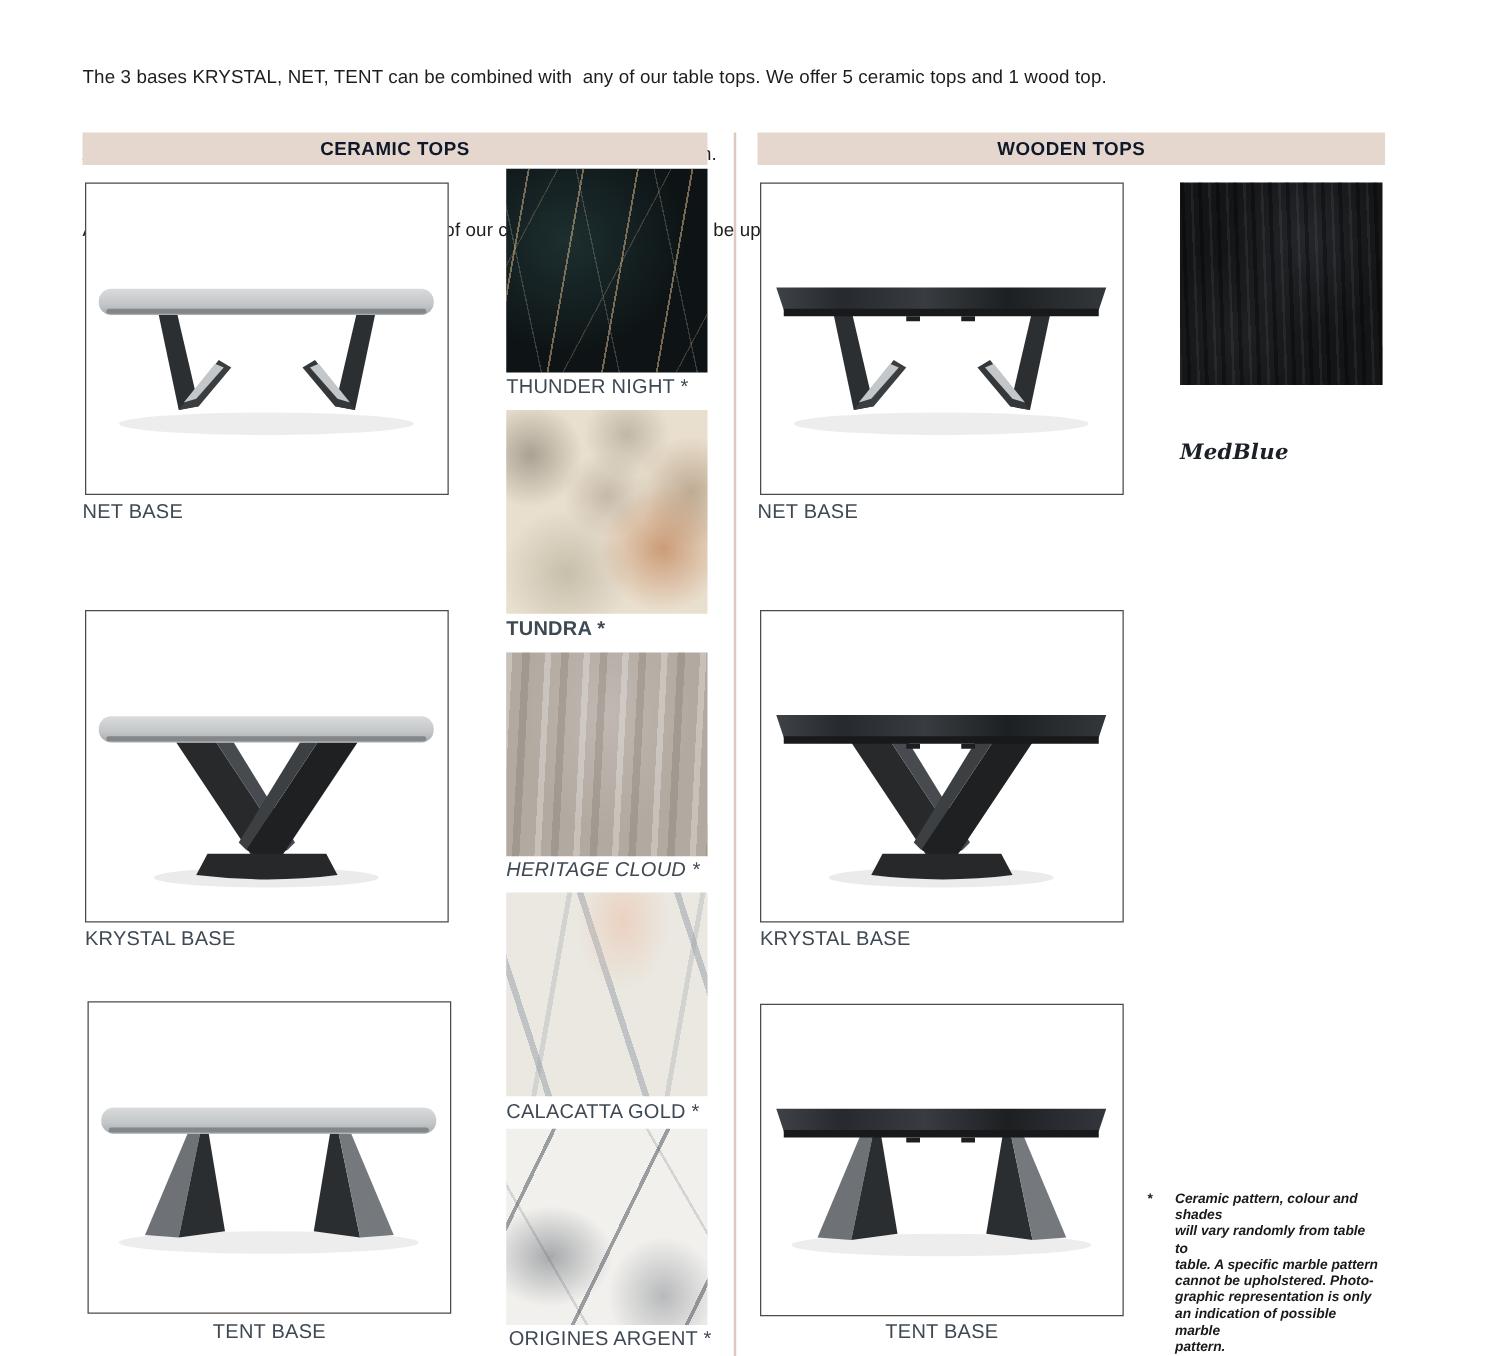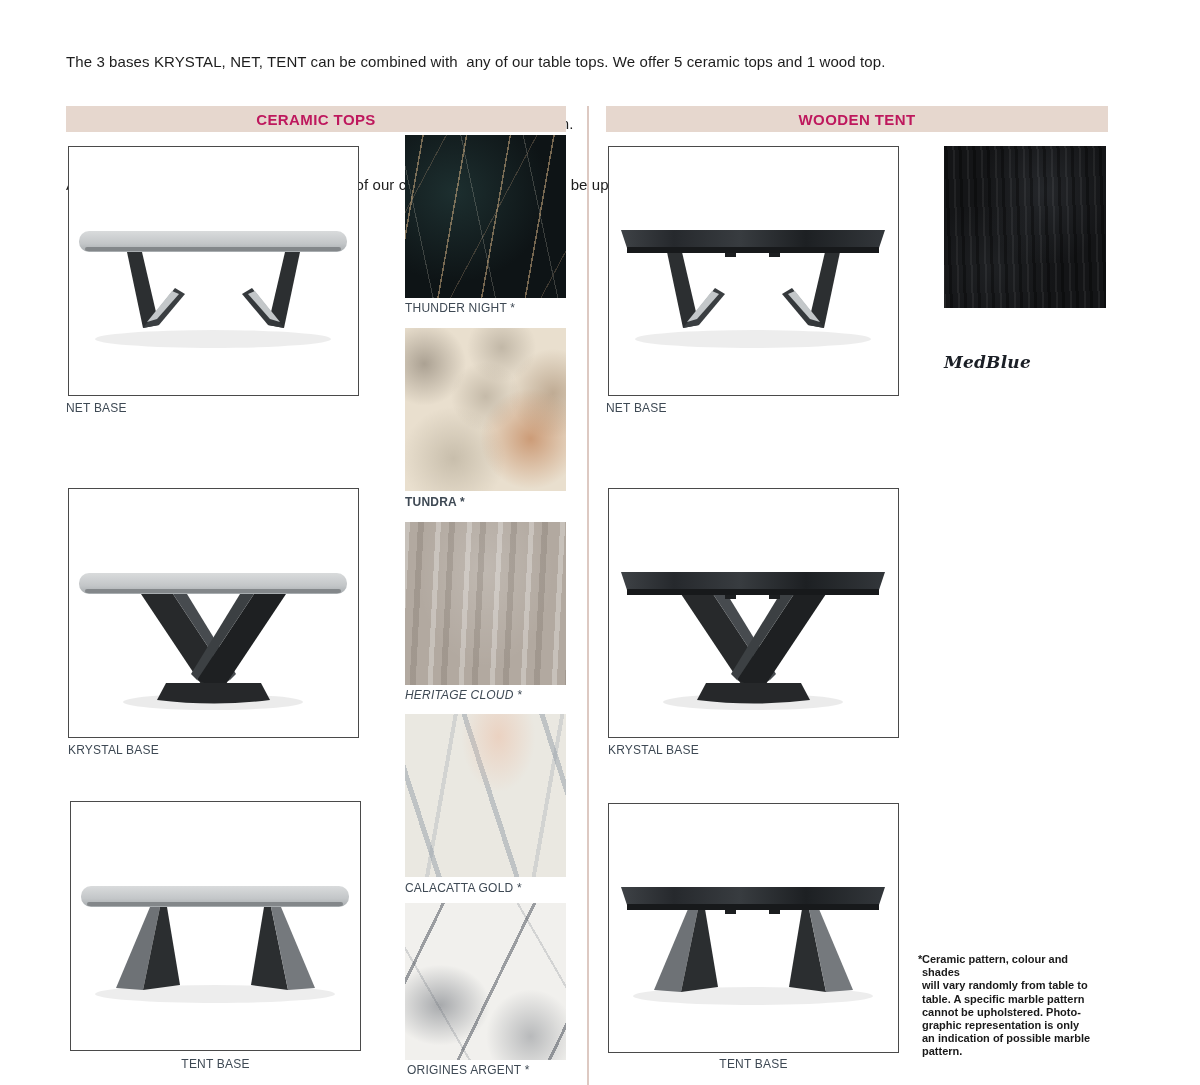--- a/index.html
+++ b/index.html
@@ -7,39 +7,39 @@
     font-family:"Liberation Sans", sans-serif; position:relative; overflow:hidden; }
 
   .abs { position:absolute; }
 
   
   .intro { left:66px; top:11px; width:1080px; font-size:15px; line-height:20.5px;
     color:#1d1d1d; letter-spacing:.1px; white-space:pre-wrap; }
 
   
   .hdr { height:26px; background:#e6d7ce; display:flex; align-items:center;
-    justify-content:center; font-size:15px; font-weight:bold; color:#be185d;
+    justify-content:center; font-size:15px; font-weight:bold; color:#0f172a;
     letter-spacing:.4px; }
   #hdr-ceramic { left:66px; top:106px; width:500px; }
   #hdr-wooden  { left:606px; top:106px; width:502px; }
 
   .vdivider { left:587px; top:106px; width:2px; height:979px; background:#ddc9c2; }
 
   
   .tbox { width:291px; height:250px; border:1px solid #4a4a4a; background:#fff; }
   #lb1 { left:68px;  top:146px; }
   #lb2 { left:68px;  top:488px; }
   #lb3 { left:70px;  top:801px; }
   #rb1 { left:608px; top:146px; }
   #rb2 { left:608px; top:488px; }
   #rb3 { left:608px; top:803px; }
   .tbox svg { display:block; width:289px; height:248px; }
 
   
-  .base-label, .swatch-label { font-size:12px; color:#3e4954; letter-spacing:.2px; }
+  .base-label, .swatch-label { font-size:16px; color:#3e4954; letter-spacing:.2px; }
   #lbl-l1 { left:66px;  top:401px; }
   #lbl-l2 { left:68px;  top:743px; }
   #lbl-l3 { left:70px;  top:1057px; width:291px; text-align:center; }
   #lbl-r1 { left:606px; top:401px; }
   #lbl-r2 { left:608px; top:743px; }
   #lbl-r3 { left:608px; top:1057px; width:291px; text-align:center; }
 
   
   .swatch { width:161px; height:163px; }
   #sw1 { left:405px; top:135px; }
@@ -92,21 +92,21 @@
         rgba(0,0,0,.35) 6px 9px, transparent 9px 14px),
       radial-gradient(ellipse at 62% 28%, rgba(62,66,72,.4), transparent 45%),
       radial-gradient(ellipse at 30% 75%, rgba(50,54,58,.35), transparent 40%); }
   #swlm { left:944px; top:312px; font-family:"DejaVu Serif", serif;
     font-style:italic; font-weight:bold; font-size:17px; color:#1b1f26; letter-spacing:.2px;margin-top:40px; }
 
   
   .footnote { left:918px; top:953px; width:186px; font-size:11px; font-weight:600;
     line-height:13.2px; color:#191919; }
   .footnote .fn-marker { position:absolute; left:0; top:0; }
-  .footnote .fn-lines { margin-left:4px; }
+  .footnote .fn-lines { margin-left:22px;font-style:italic; }
 </style>
 </head>
 <body>
 
 <svg width="0" height="0" style="position:absolute" aria-hidden="true">
   <defs>
     <linearGradient id="gc" x1="0" y1="0" x2="0" y2="1">
       <stop offset="0" stop-color="#d9dbdc"></stop>
       <stop offset=".6" stop-color="#c3c6c8"></stop>
       <stop offset="1" stop-color="#a6abae"></stop>
@@ -157,21 +157,21 @@
 <div class="abs intro">
   <div>The 3 bases KRYSTAL, NET, TENT can be combined with  any of our table tops. We offer 5 ceramic tops and 1 wood top.</div>
   <div>All finishes have been specially selected to match the  KRYSTAL collection.</div>
   <div>All of our tables can be combined with any of our chairs,  which in turn can be upholstered in the fabric of your choiche.</div>
 </div>
 
 <div class="abs hdr" id="hdr-ceramic">
   <span>CERAMIC TOPS</span>
 </div>
 <div class="abs hdr" id="hdr-wooden">
-  <span>WOODEN TENT</span>
+  <span>WOODEN TOPS</span>
 </div>
 <div class="abs vdivider"></div>
 
 <div class="abs tbox" id="lb1">
   <svg viewBox="0 0 289 248">
     <ellipse cx="144" cy="192" rx="118" ry="9" fill="#000" opacity="0.07"></ellipse>
     <use href="#legsNet"></use>
       <use href="#topCeramic"></use>
   </svg>
 </div>

